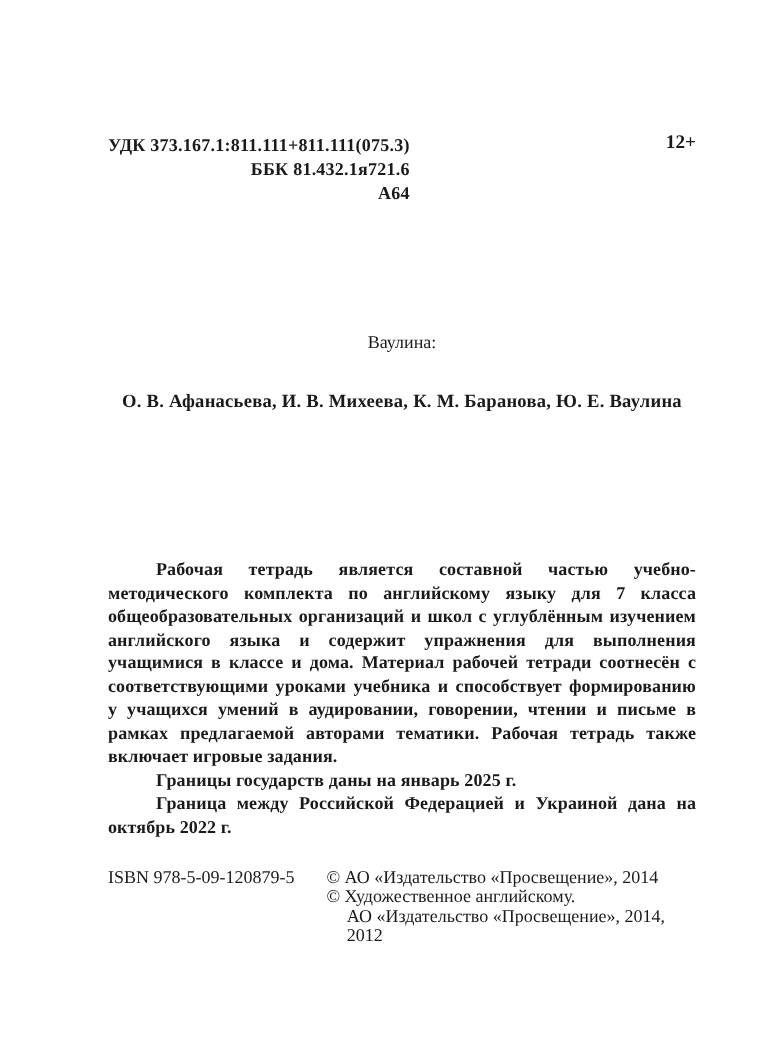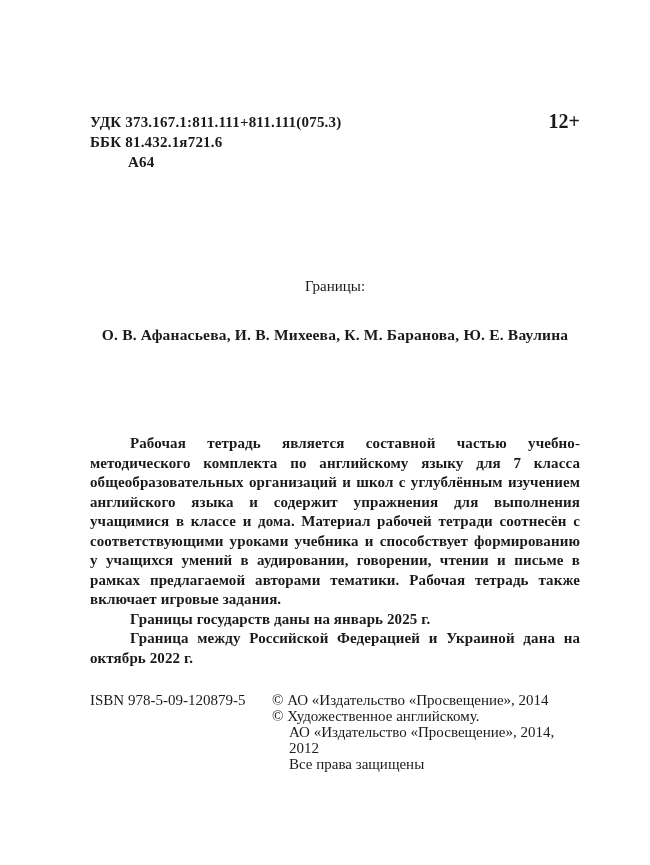--- a/index.html
+++ b/index.html
@@ -15,53 +15,54 @@
     font-family: "Liberation Serif", "DejaVu Serif", serif;
     color: #1a1a1a;
     box-sizing: border-box;
     padding: 112px 70px 0 90px;
     overflow: hidden;
   }
   .header-row {
     display: flex;
     justify-content: space-between;
     align-items: flex-start;
+    text-align: right;
   }
   .codes {
     font-size: 15px;
     font-weight: bold;
     line-height: 20px;
     letter-spacing: 0.2px;
   }
   .code-a64 {
     padding-left: 38px;
   }
   .age-rating {
-    font-size: 20px;
+    font-size: 16px;
     font-weight: bold;
     margin-top: -2px;
   }
   .authors-block {
     margin-top: 104px;
     text-align: center;
   }
   .authors-label {
     font-size: 15px;
     font-weight: normal;
     line-height: 20px;
   }
   .authors-names {
     font-size: 15.5px;
     font-weight: bold;
     line-height: 22px;
     letter-spacing: 0.2px;
     margin-top: 28px;
   }
   .annotation {
-    margin-top: 88px;
+    margin-top: 120px;
     font-size: 15px;
     font-weight: bold;
     line-height: 19.5px;
     text-align: justify;
     letter-spacing: 0.1px;
   }
   .annotation p {
     margin: 0;
     text-indent: 40px;
   }
@@ -91,33 +92,32 @@
   <div class="header-row">
     <div class="codes">
       <div>УДК 373.167.1:811.111+811.111(075.3)</div>
       <div>ББК 81.432.1я721.6</div>
       <div class="code-a64">А64</div>
     </div>
     <div class="age-rating">12+</div>
   </div>
 
   <div class="authors-block">
-    <div class="authors-label">Границы:</div>
+    <div class="authors-label">Ваулина:</div>
     <div class="authors-names">О. В. Афанасьева, И. В. Михеева, К. М. Баранова, Ю. Е. Ваулина</div>
   </div>
 
   <div class="annotation">
     <p>Рабочая тетрадь является составной частью учебно-методического комплекта по английскому языку для 7 класса общеобразовательных организаций и школ с углублённым изучением английского языка и содержит упражнения для выполнения учащимися в классе и дома. Материал рабочей тетради соотнесён с соответствующими уроками учебника и способствует формированию у учащихся умений в аудировании, говорении, чтении и письме в рамках предлагаемой авторами тематики. Рабочая тетрадь также включает игровые задания.</p>
     <p>Границы государств даны на январь 2025 г.</p>
     <p>Граница между Российской Федерацией и Украиной дана на октябрь 2022 г.</p>
   </div>
 
   <div class="footer">
     <div class="isbn">ISBN 978-5-09-120879-5</div>
     <div class="copyrights">
       <div>© АО «Издательство «Просвещение», 2014</div>
       <div>© Художественное английскому.</div>
       <div class="copy-indent">АО «Издательство «Просвещение», 2014, 2012</div>
-      <div class="copy-indent">Все права защищены</div>
     </div>
   </div>
 
 </div>
 
 </body></html>

